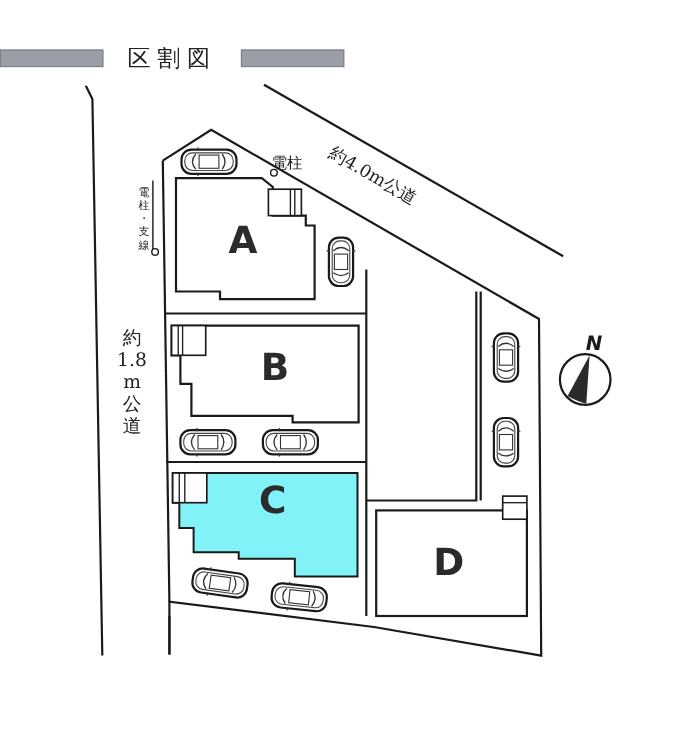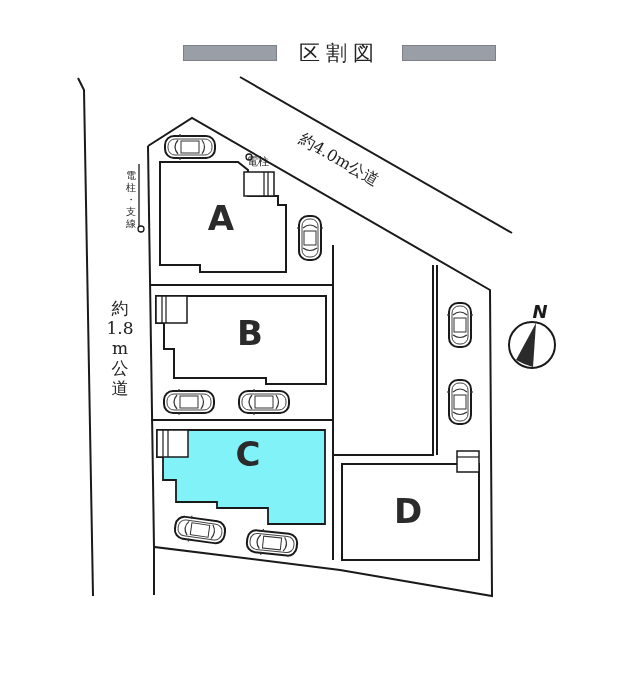--- a/index.html
+++ b/index.html
@@ -1,32 +1,32 @@
 <!DOCTYPE html>
 <html><head>
 <meta charset="utf-8">
 <style>
   html, body { margin: 0; padding: 0; background: #ffffff; }
   body { width: 620px; height: 677px; position: relative; overflow: hidden;
          font-family: "DejaVu Serif", serif; }
   svg { position: absolute; left: 0; top: 0; }
-  .title { position: absolute; top: 39px; left: 0; width: 496px; text-align: right; }
+  .title { position: absolute; top: 39px; left: 0; width: 496px; text-align: left; }
   .title .bar { display: inline-block; width: 92px; height: 14px; background: #9a9ea6;
                 border: 1px solid #7d8088; vertical-align: middle; }
   .title .text { display: inline-block; font-size: 21px; letter-spacing: 6px; color: #222;
                  margin: 0 22px; vertical-align: middle; font-family: "DejaVu Serif", serif; }
   .lot-label { font-family: "DejaVu Sans", sans-serif; font-weight: bold; font-size: 34px; fill: #2b2b2b; }
   .road-label { font-family: "DejaVu Serif", serif; font-size: 16px; fill: #222; }
   .vert-road { position: absolute; left: 100px; top: 298px; width: 40px; text-align: center;
                font-family: "DejaVu Serif", serif; font-size: 17px; line-height: 20px; color: #222; }
   .vert-road span { display: block; }
   .vert-pole { position: absolute; left: 124px; top: 170px; width: 14px; text-align: center;
                font-family: "DejaVu Serif", serif; font-size: 10px; line-height: 12px; color: #222; }
   .vert-pole span { display: block; }
-  .pole-label { position: absolute; left: 247px; top: 154px; font-size: 11px; color:#222;
+  .pole-label { position: absolute; left: 247px; top: 140px; font-size: 14px; color:#222;
                 font-family: Liberation Mono, monospace; }
 </style>
 </head>
 <body>
 
 <div class="title">
   <span class="bar"></span><span class="text">区割図</span><span class="bar"></span>
 </div>
 
 <svg width="620" height="677" viewBox="0 0 620 677">

